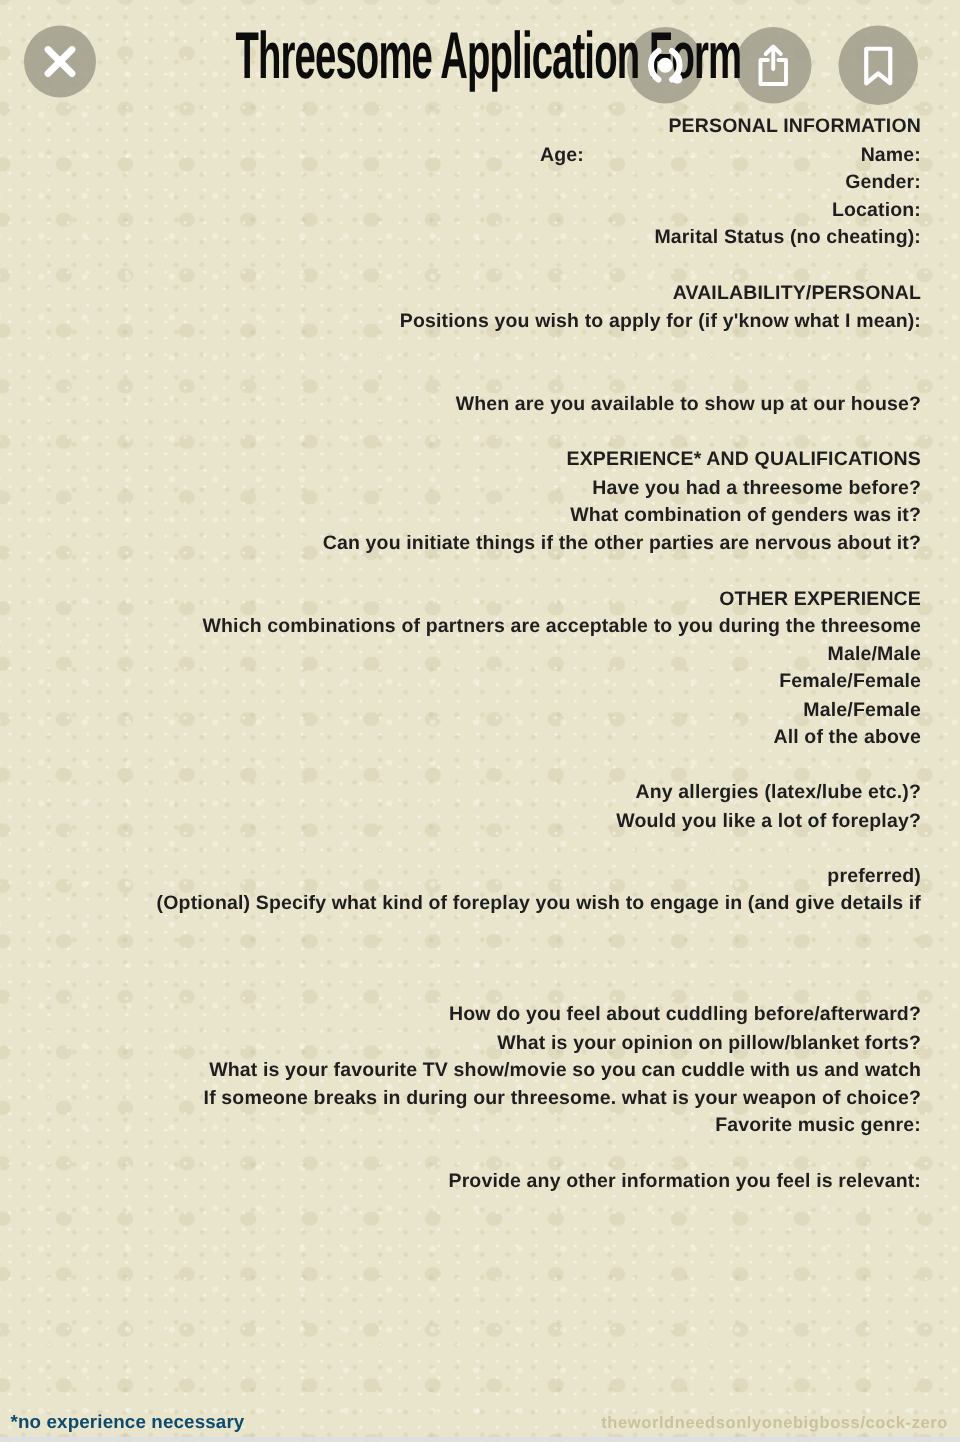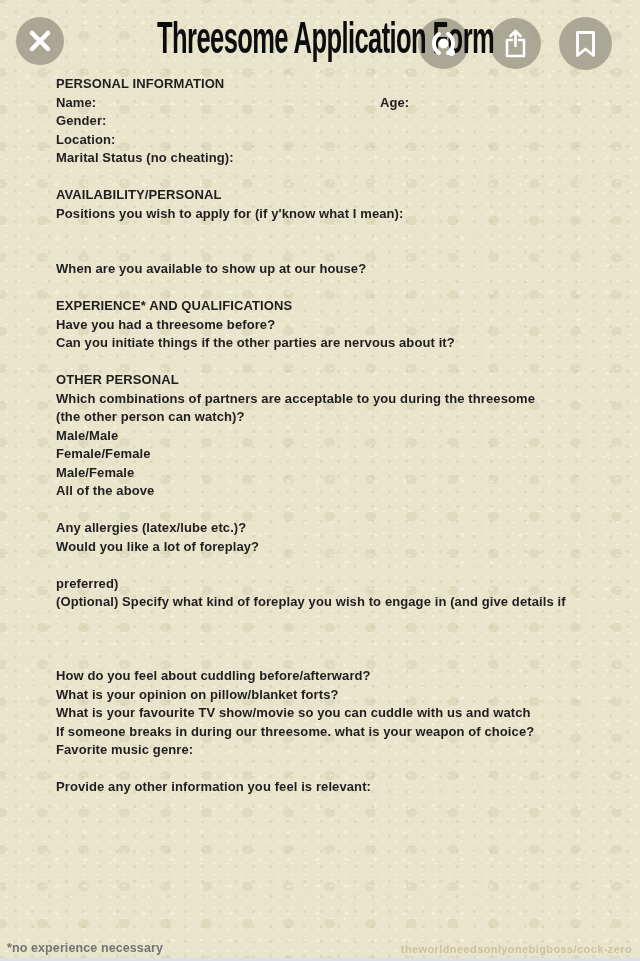--- a/index.html
+++ b/index.html
@@ -47,31 +47,31 @@
   .circle-btn svg{position:absolute;z-index:3;}
   #btn-close{left:16px;top:17px;width:48px;height:48px;}
   #btn-close svg{left:12px;top:12px;}
   #btn-scan{left:418px;top:18px;width:51px;height:51px;}
   #btn-scan svg{left:10px;top:10px;}
   #btn-share{left:490px;top:18px;width:51px;height:51px;}
   #btn-share svg{left:12px;top:10px;}
   #btn-bookmark{left:559px;top:17px;width:53px;height:53px;}
   #btn-bookmark svg{left:14px;top:12px;}
   .form-lines{
-    position:absolute;left:56px;top:76px;right:26px;z-index:0;
+    position:absolute;left:36px;top:76px;right:26px;z-index:0;text-align:right;
   }
   .line{
     position:relative;height:18.5px;
     font-size:13px;font-weight:bold;color:var(--text);
     white-space:nowrap;letter-spacing:0.1px;
   }
   .line .right-col{position:absolute;left:324px;top:0;}
   .footnote{
     position:absolute;left:7px;top:941px;z-index:2;
-    font-size:12.5px;font-weight:bold;color:#737373;letter-spacing:0.1px;
+    font-size:12.5px;font-weight:bold;color:#0c4a6e;letter-spacing:0.1px;
   }
   .watermark{
     position:absolute;right:8px;top:943px;z-index:2;
     font-size:11px;font-weight:bold;color:var(--watermark);
     letter-spacing:0.4px;
   }
   .bottom-bar{
     position:absolute;left:0;bottom:0;width:100%;height:3px;
     background:var(--bottom_bar);z-index:3;
   }
@@ -125,25 +125,25 @@
     <div class="line"><span>Marital Status (no cheating):</span></div>
     <div class="line"><span>&nbsp;</span></div>
     <div class="line"><span>AVAILABILITY/PERSONAL</span></div>
     <div class="line"><span>Positions you wish to apply for (if y'know what I mean):</span></div>
     <div class="line"><span>&nbsp;</span></div>
     <div class="line"><span>&nbsp;</span></div>
     <div class="line"><span>When are you available to show up at our house?</span></div>
     <div class="line"><span>&nbsp;</span></div>
     <div class="line"><span>EXPERIENCE* AND QUALIFICATIONS</span></div>
     <div class="line"><span>Have you had a threesome before?</span></div>
+    <div class="line"><span>What combination of genders was it?</span></div>
     <div class="line"><span>Can you initiate things if the other parties are nervous about it?</span></div>
     <div class="line"><span>&nbsp;</span></div>
-    <div class="line"><span>OTHER PERSONAL</span></div>
+    <div class="line"><span>OTHER EXPERIENCE</span></div>
     <div class="line"><span>Which combinations of partners are acceptable to you during the threesome</span></div>
-    <div class="line"><span>(the other person can watch)?</span></div>
     <div class="line"><span>Male/Male</span></div>
     <div class="line"><span>Female/Female</span></div>
     <div class="line"><span>Male/Female</span></div>
     <div class="line"><span>All of the above</span></div>
     <div class="line"><span>&nbsp;</span></div>
     <div class="line"><span>Any allergies (latex/lube etc.)?</span></div>
     <div class="line"><span>Would you like a lot of foreplay?</span></div>
     <div class="line"><span>&nbsp;</span></div>
     <div class="line"><span>preferred)</span></div>
     <div class="line"><span>(Optional) Specify what kind of foreplay you wish to engage in (and give details if</span></div>

